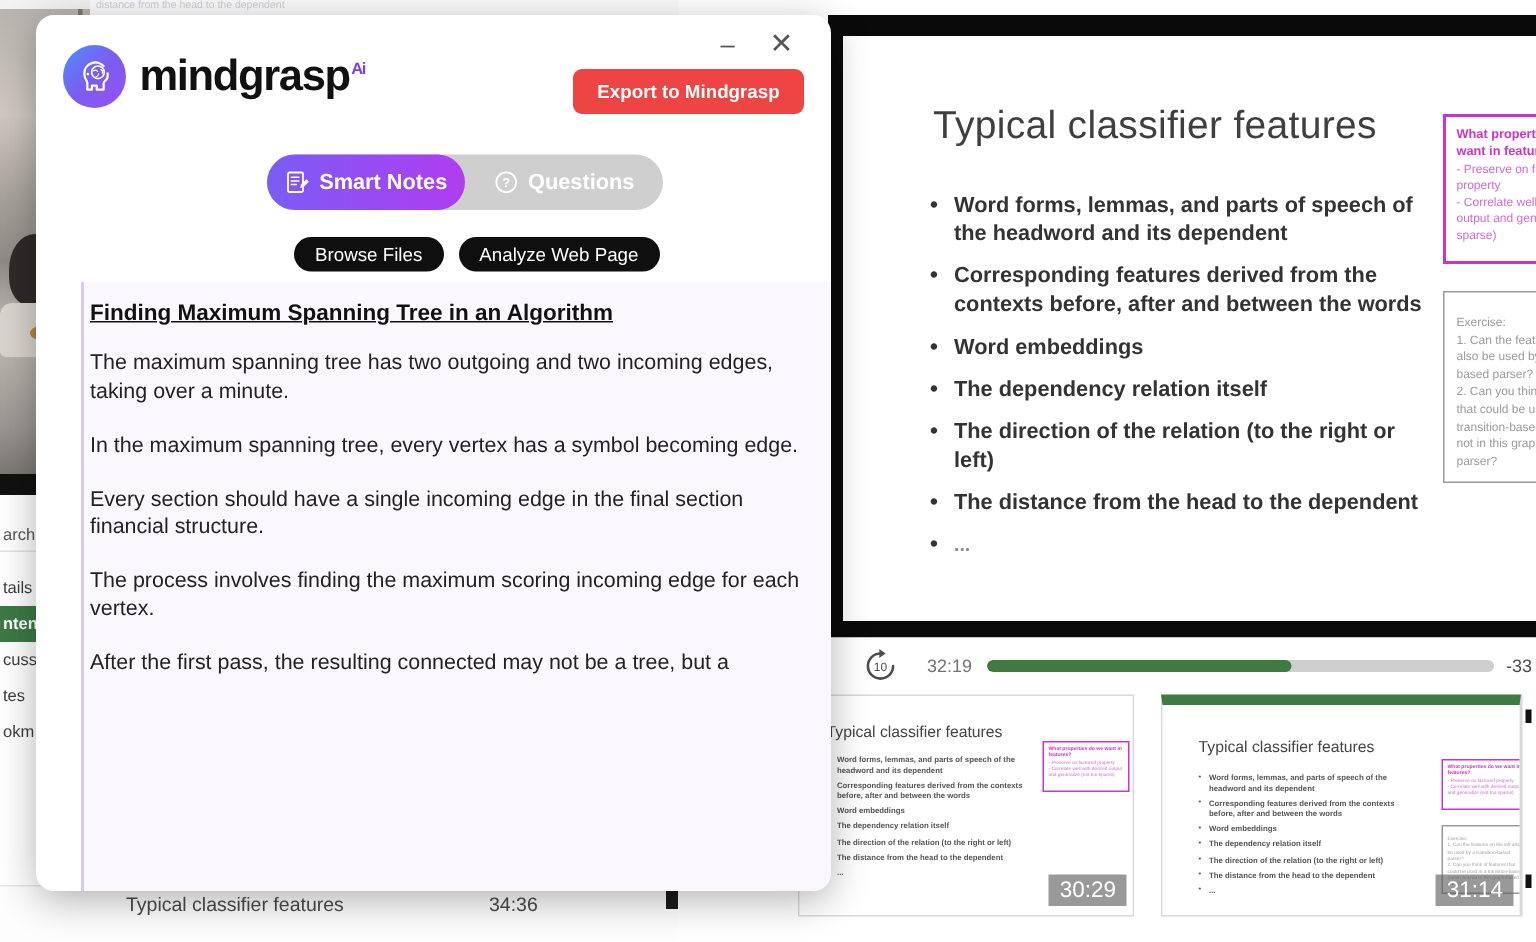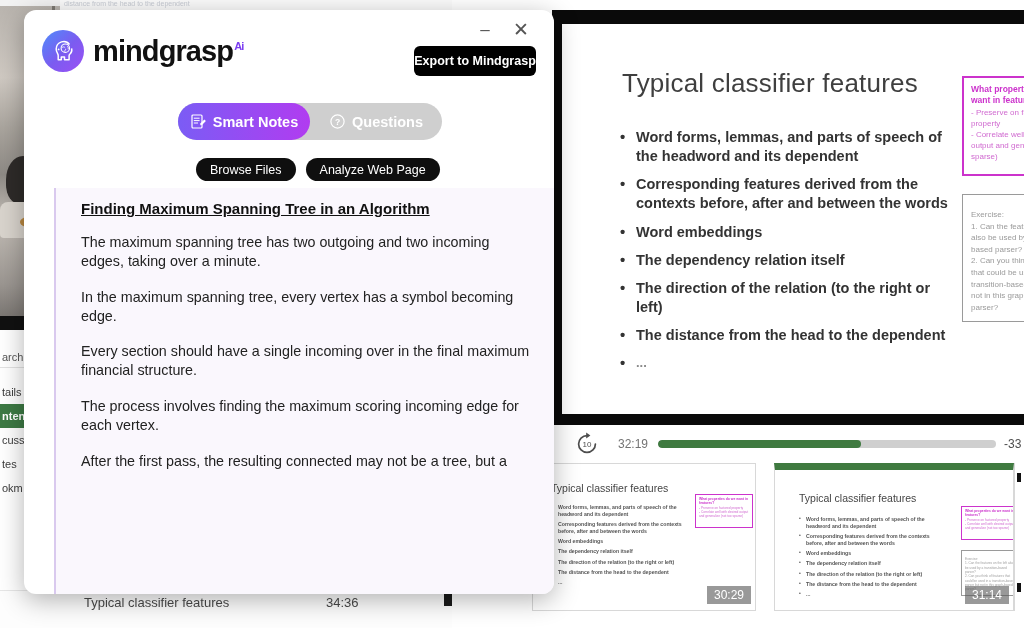--- a/index.html
+++ b/index.html
@@ -155,21 +155,21 @@
     border:1px solid #cc33cc; padding:2px 3px;
   }
   .mini-pink .h { font-size:3.4px; font-weight:700; color:#cc33cc; line-height:1.32; }
   .mini-pink .l { font-size:3.2px; color:#d06ad0; line-height:1.3; }
   .mini-gray {
     position:absolute; left:162px; top:72px; width:58px; height:46px;
     border:1px solid #9a9a9a; padding:6px 3px;
   }
   .mini-gray .l { font-size:3.2px; color:#a0a0a0; line-height:1.35; }
   .thumb-time {
-    position:absolute; right:4px; bottom:6px; font-size:12px; color:#ffffff;
+    position:absolute; right:4px; bottom:6px; font-size:15px; color:#ffffff;
     background:rgba(90,90,90,0.62); padding:2px 7px; font-weight:400;
   }
   .thumb.t2 .mini-title { left:24px; top:22px; }
   .thumb.t2 .mini-list { left:24px; top:46px; width:146px; }
   .thumb.t2 .mini-pink { left:186px; top:36px; }
   .thumb.t2 .mini-gray { left:186px; top:80px; }
   .thumb-edge { position:absolute; left:486px; top:0; width:8px; height:148px; background:#ffffff; border-left:1px solid #d8d8d8;}
   .thumb-edge .bar { position:absolute; left:2px; top:10px; width:4px; height:9px; background:#111; }
   .thumb-edge .bar2 { position:absolute; left:2px; top:120px; width:4px; height:9px; background:#111; }
 
@@ -191,22 +191,22 @@
   .mg-logo-wrap { position:absolute; left:18px; top:20px; display:flex; align-items:center; gap:9px; }
   .mg-logo {
     width:42px; height:42px; border-radius:50%;
     background: linear-gradient(135deg, #4f8dfb 0%, #7b5cf0 52%, #9b4ff5 100%);
     display:flex; align-items:center; justify-content:center;
   }
   .mg-wordmark { font-size:29px; font-weight:700; color:#111; letter-spacing:-0.9px; }
   .mg-ai { font-size:11px; font-weight:700; color:#7b3df0; vertical-align:super; margin-left:1px; }
 
   .export-btn {
-    position:absolute; right:18px; top:36px; width:122px; height:30px;
-    background:#000000; color:#ffffff; border:none; border-radius:6px;
+    position:absolute; right:18px; top:36px; width:154px; height:30px;
+    background:#ef4444; color:#ffffff; border:none; border-radius:6px;
     font-size:12.5px; font-weight:700; cursor:pointer;
     font-family:"Liberation Sans", sans-serif;
   }
 
   .seg-wrap {
     position:absolute; left:154px; top:93px; width:264px; height:37px;
     background:#cfcfcf; border-radius:19px; display:flex; align-items:stretch;
   }
   .seg {
     display:flex; align-items:center; justify-content:center; gap:6px;
@@ -223,21 +223,21 @@
   .pill {
     background:#0f0f0f; color:#ffffff; border:none; border-radius:15px;
     height:23px; padding:0 14px; font-size:12.5px; cursor:pointer;
     font-family:"Liberation Sans", sans-serif;
   }
 
   .notes-card {
     position:absolute; left:30px; top:178px; width:504px; height:420px;
     background:#faf7fd; border-left:2px solid #d9c9ee; overflow:hidden;
   }
-  .notes-inner { padding:12px 22px 0 25px; }
+  .notes-inner { padding:12px 22px 0 4px; }
   .notes-h {
     font-size:15px; font-weight:700; color:#111; text-decoration:underline;
     margin-bottom:16px;
   }
   .notes-p { font-size:14.3px; line-height:1.32; color:#222; margin-bottom:17px; }
   .notes-scrollbar {
     position:absolute; right:2px; top:4px; width:5px; height:412px; background:transparent;
   }
 
   
@@ -427,20 +427,20 @@
     <div class="actions">
       <button class="pill">Browse Files</button>
       <button class="pill">Analyze Web Page</button>
     </div>
 
     <div class="notes-card">
       <div class="notes-inner">
         <div class="notes-h">Finding Maximum Spanning Tree in an Algorithm</div>
         <div class="notes-p">The maximum spanning tree has two outgoing and two incoming edges, taking over a minute.</div>
         <div class="notes-p">In the maximum spanning tree, every vertex has a symbol becoming edge.</div>
-        <div class="notes-p">Every section should have a single incoming over in the final maximum financial structure.</div>
+        <div class="notes-p">Every section should have a single incoming edge in the final section financial structure.</div>
         <div class="notes-p">The process involves finding the maximum scoring incoming edge for each vertex.</div>
         <div class="notes-p">After the first pass, the resulting connected may not be a tree, but a</div>
       </div>
       <div class="notes-scrollbar"></div>
     </div>
   </div>
 </div>
 
 </body></html>

